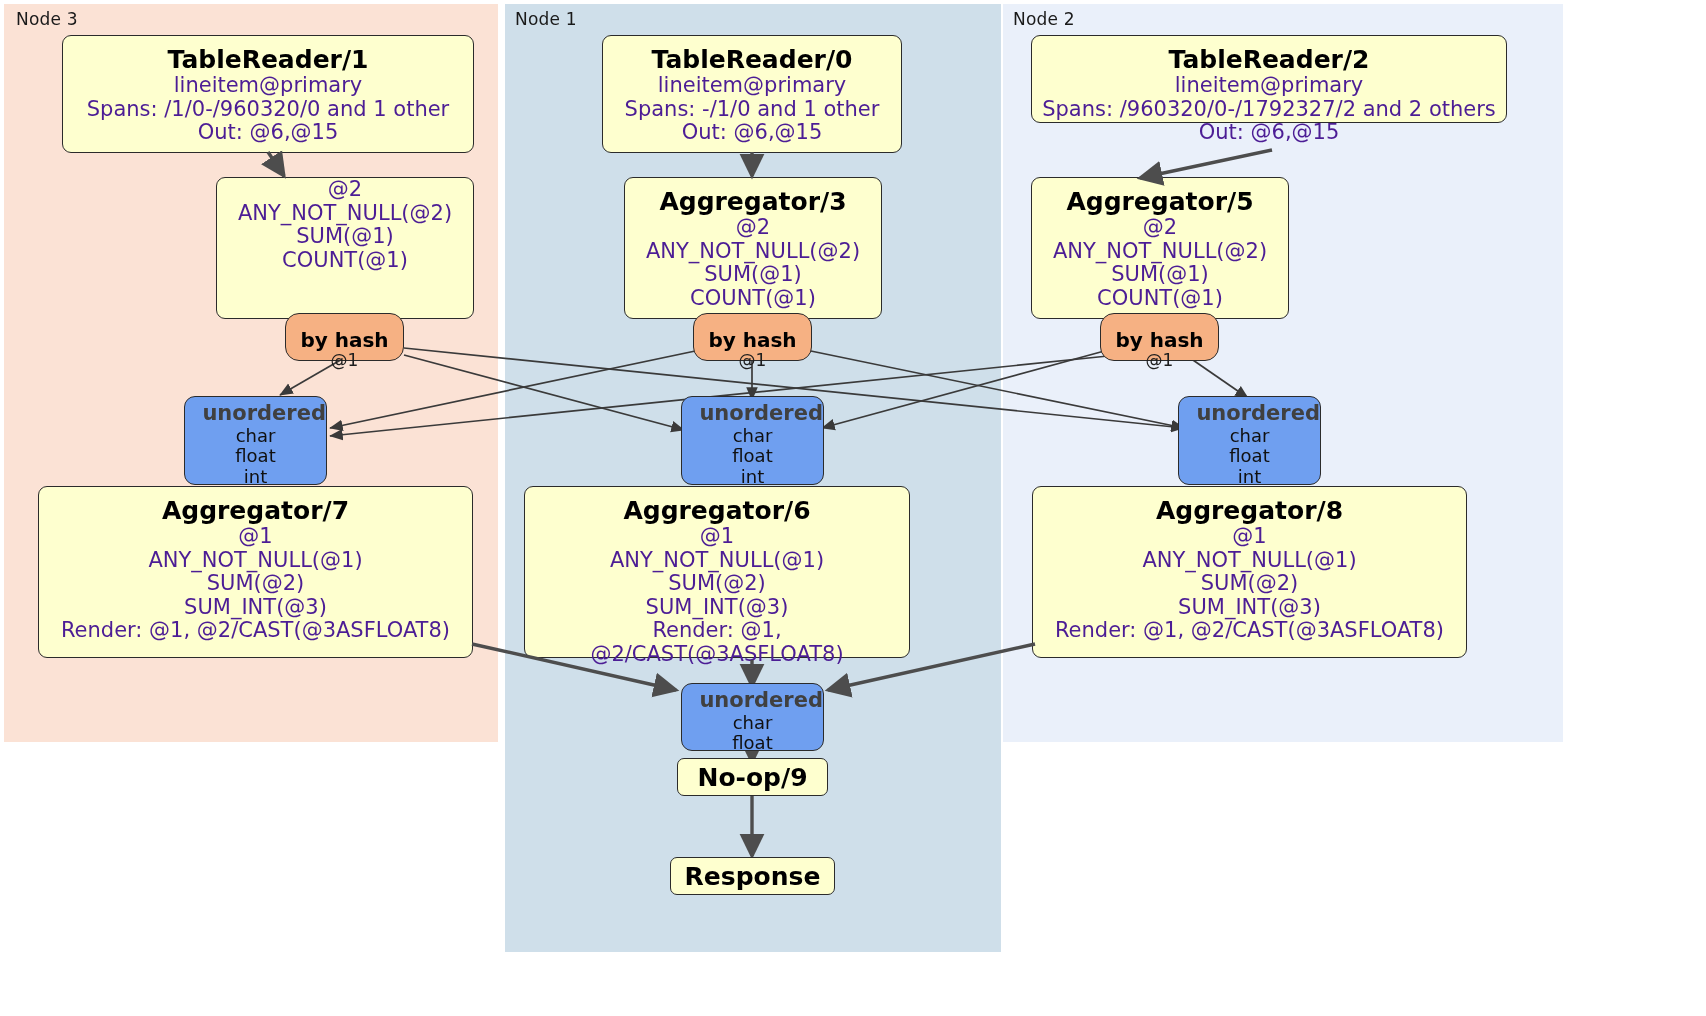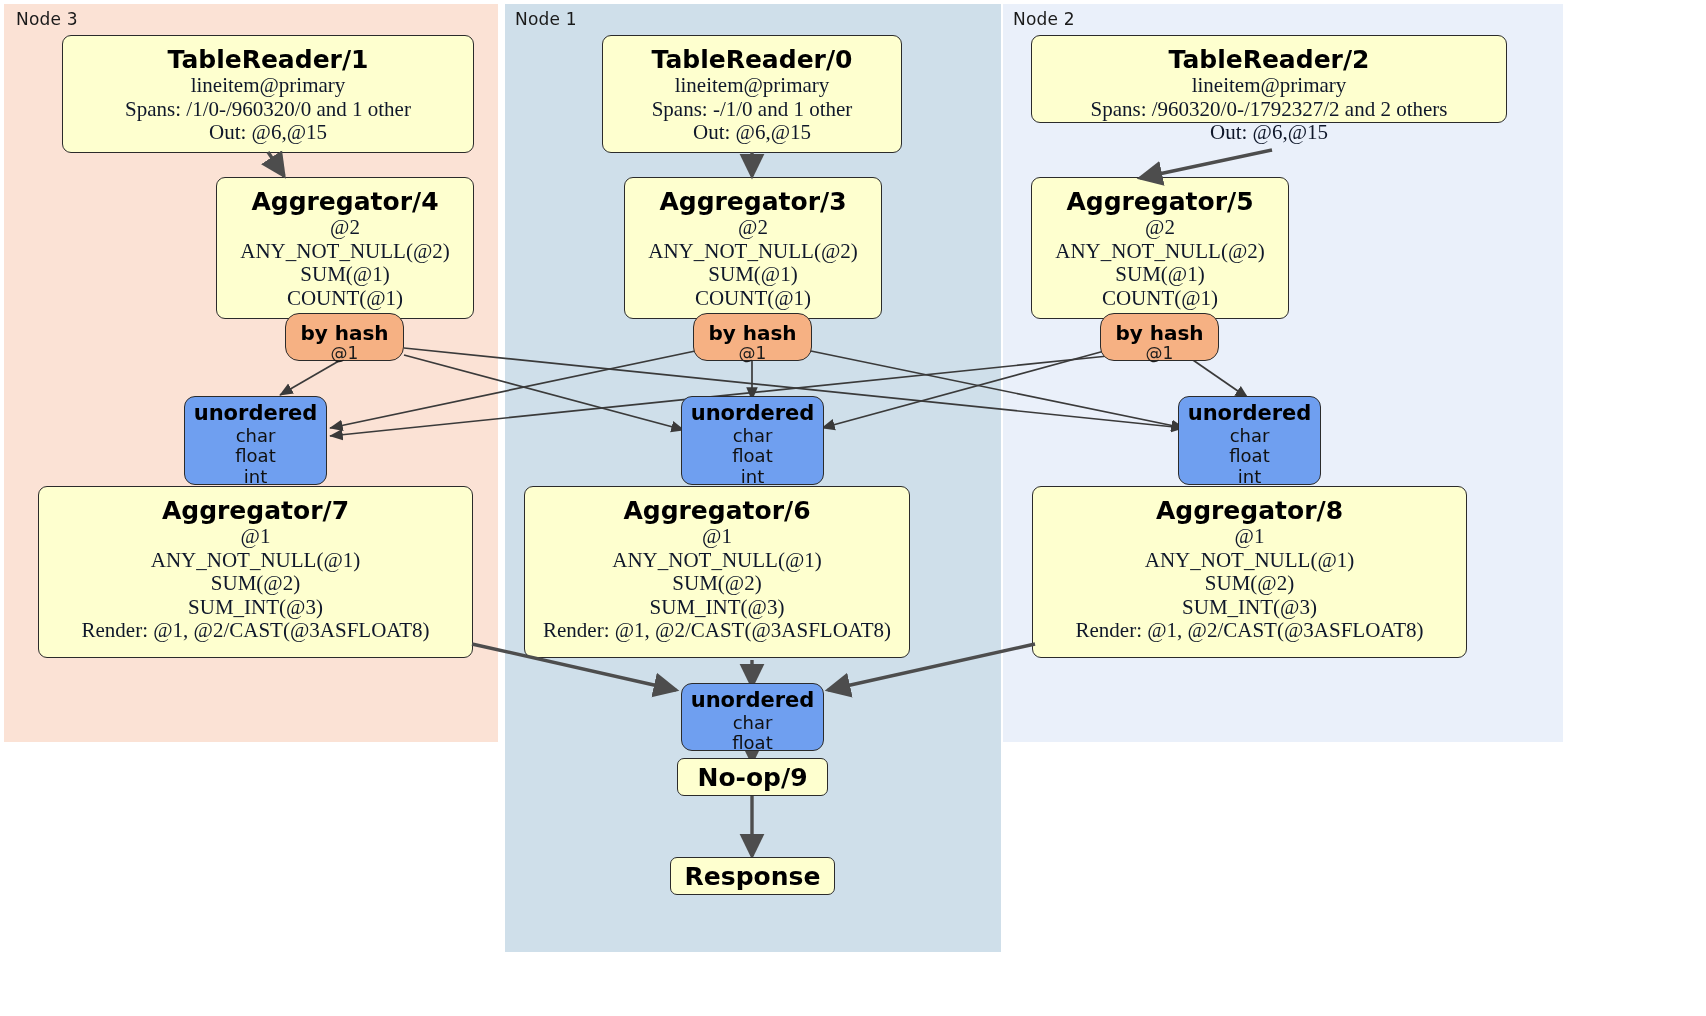--- a/index.html
+++ b/index.html
@@ -6,30 +6,30 @@
   body{font-family:"DejaVu Sans","Liberation Sans",sans-serif;}
   #stage{position:relative;width:1706px;height:1016px;overflow:hidden;background:#fff;}
 
   .node-panel{position:absolute;box-sizing:border-box;}
   .node-label{position:absolute;font-size:17px;color:#1a1a1a;letter-spacing:.2px;}
 
   .proc{position:absolute;box-sizing:border-box;background:#feffcf;border:1.6px solid #2b2b2b;
         border-radius:9px;text-align:center;line-height:1.12;z-index:5;
         display:flex;flex-direction:column;justify-content:flex-start;}
   .proc .t{font-weight:bold;font-size:25px;color:#000;padding-top:10px;}
-  .proc .l{font-size:21px;color:#0f172a;font-family:Liberation Serif, serif;}
+  .proc .l{font-size:21px;color:#4c1d95;}
 
   .router{position:absolute;box-sizing:border-box;background:#f6b183;border:1.6px solid #2b2b2b;
           border-radius:14px;text-align:center;line-height:1.1;z-index:8;}
-  .router .t{font-weight:bold;font-size:20px;color:#000;padding-top:8px;}
+  .router .t{font-weight:bold;font-size:20px;color:#000;padding-top:15px;}
   .router .l{font-size:17px;color:#1d1d1d;}
 
   .sync{position:absolute;box-sizing:border-box;background:#6f9ff0;border:1.6px solid #2b2b2b;
         border-radius:11px;text-align:center;line-height:1.14;z-index:8;}
-  .sync .t{font-weight:bold;font-size:21px;color:#000000;padding-top:5px;}
+  .sync .t{font-weight:bold;font-size:21px;color:#404040;padding-top:5px;text-align:right;}
   .sync .l{font-size:18px;color:#101010;}
 
   .simple{position:absolute;box-sizing:border-box;background:#feffcf;border:1.6px solid #2b2b2b;
           border-radius:7px;text-align:center;z-index:9;display:flex;align-items:center;justify-content:center;}
   .simple .t{font-weight:bold;font-size:25px;color:#000;}
 
   svg.edges{position:absolute;left:0;top:0;width:1706px;height:1016px;z-index:3;}
   svg.edges-top{position:absolute;left:0;top:0;width:1706px;height:1016px;z-index:7;}
 </style>
 </head>
@@ -84,21 +84,20 @@
   </svg>
 
   <div class="proc" style="left:62px;top:35px;width:412px;height:118px;">
     <div class="t">TableReader/1</div>
     <div class="l">lineitem@primary</div>
     <div class="l">Spans: /1/0-/960320/0 and 1 other</div>
     <div class="l">Out: @6,@15</div>
   </div>
 
   <div class="proc" style="left:216px;top:177px;width:258px;height:142px;">
-    <div class="t">Aggregator/4</div>
     <div class="l">@2</div>
     <div class="l">ANY_NOT_NULL(@2)</div>
     <div class="l">SUM(@1)</div>
     <div class="l">COUNT(@1)</div>
   </div>
 
   <div class="router" style="left:285px;top:313px;width:119px;height:48px;">
     <div class="t">by hash</div>
     <div class="l">@1</div>
   </div>

